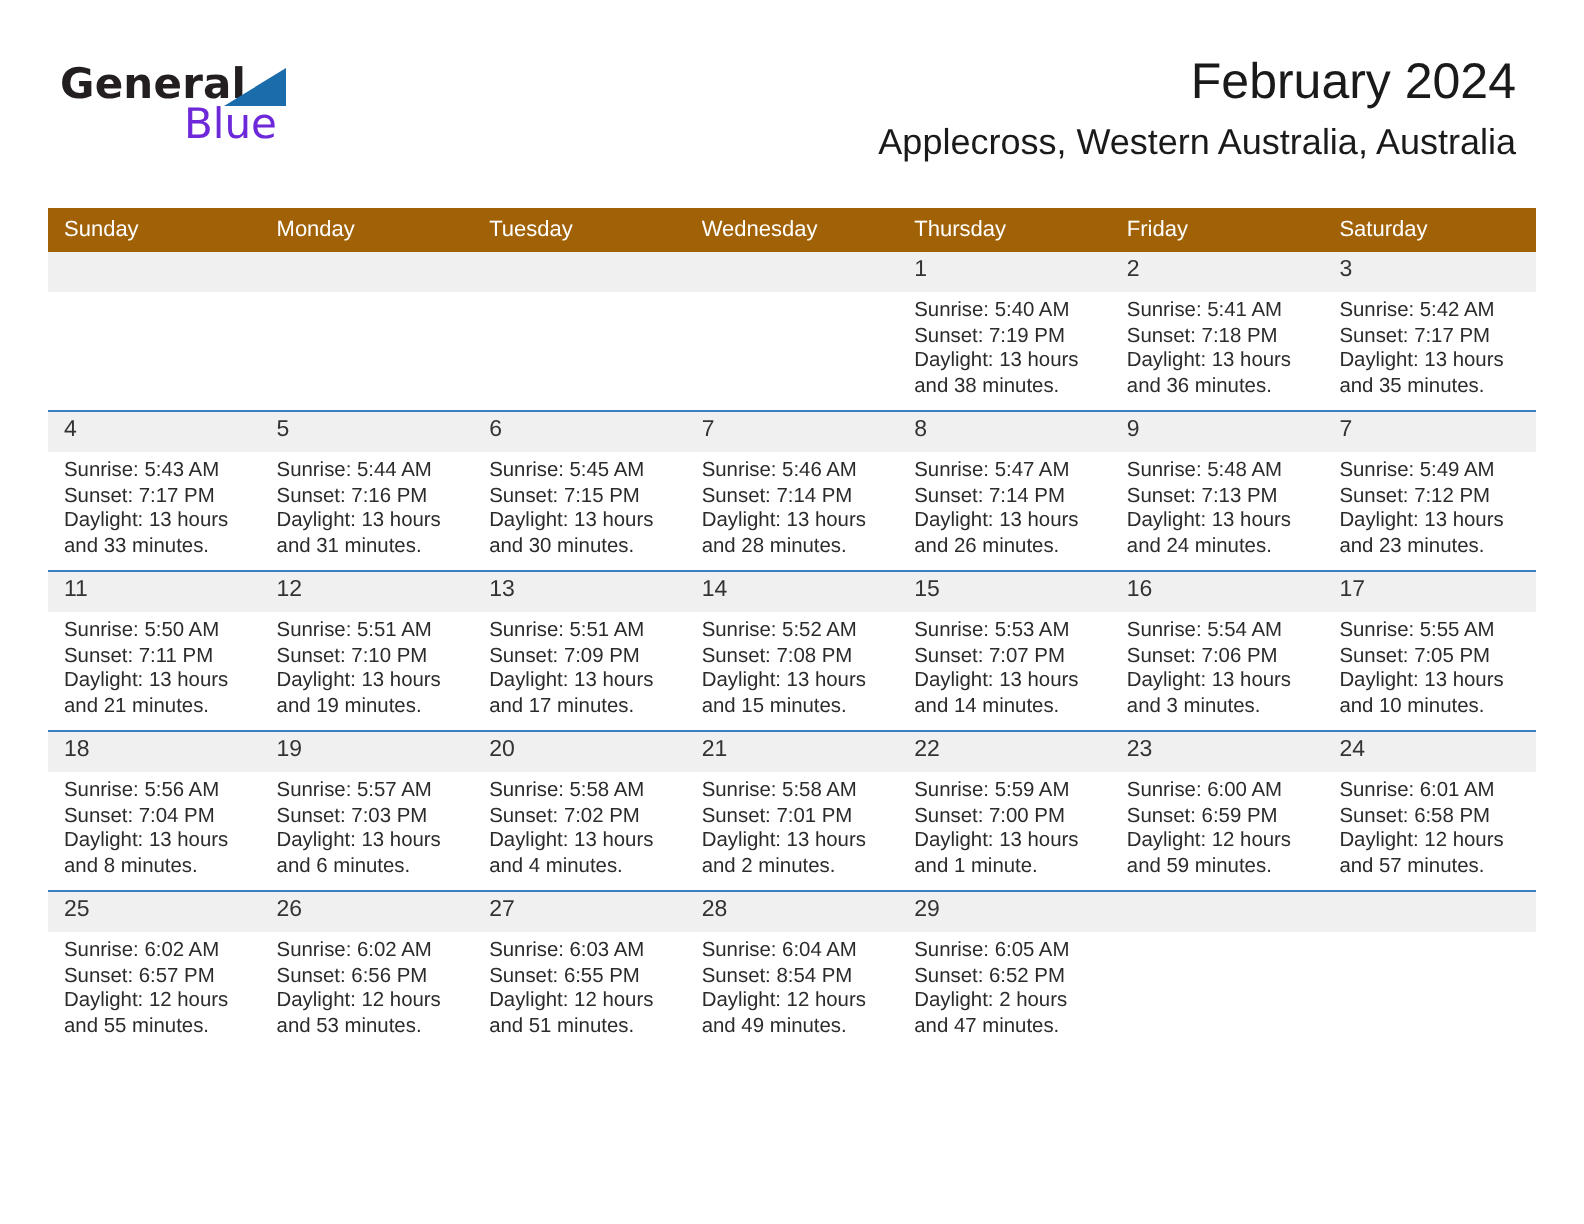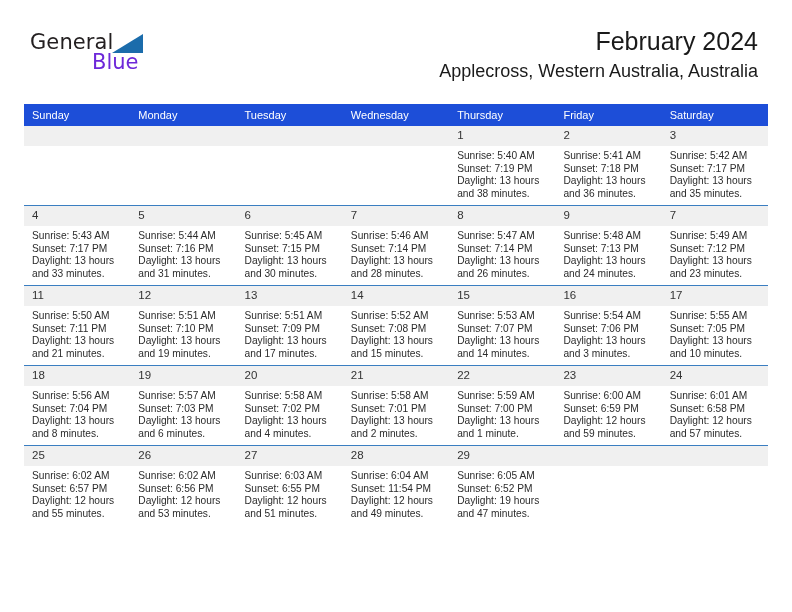--- a/index.html
+++ b/index.html
@@ -37,20 +37,21 @@
     height: 56px;
   }
   .brand-general {
     position: absolute;
     left: 0;
     top: 0;
     font-size: 21px;
     letter-spacing: 0.1px;
     color: #231f20;
     font-family: "DejaVu Sans", sans-serif;
+    font-weight: bold;
   }
   .brand-blue {
     position: absolute;
     left: 62px;
     top: 20px;
     font-size: 21px;
     color: #6d28d9;
     font-family: "DejaVu Sans", sans-serif;
   }
   .brand-triangle {
@@ -88,21 +89,21 @@
   
   .calendar {
     position: absolute;
     left: 24px;
     top: 104px;
     width: 744px;
     border-collapse: collapse;
     table-layout: fixed;
   }
   .calendar th {
-    background: #1d4ed8;
+    background: #a16207;
     color: #ffffff;
     font-size: 11px;
     font-weight: normal;
     text-align: left;
     padding: 5px 0 5px 8px;
     height: 11px;
     border: none;
   }
   .calendar td {
     vertical-align: top;
@@ -477,32 +478,32 @@
                 <div>Sunset: 6:55 PM</div>
                 <div class="wrap">Daylight: 12 hours and 51 minutes.</div>
               </div>
             </div>
           </td>
           <td>
             <div class="cell-inner">
               <div class="daynum">28</div>
               <div class="events">
                 <div>Sunrise: 6:04 AM</div>
-                <div>Sunset: 11:54 PM</div>
+                <div>Sunset: 8:54 PM</div>
                 <div class="wrap">Daylight: 12 hours and 49 minutes.</div>
               </div>
             </div>
           </td>
           <td>
             <div class="cell-inner">
               <div class="daynum">29</div>
               <div class="events">
                 <div>Sunrise: 6:05 AM</div>
                 <div>Sunset: 6:52 PM</div>
-                <div class="wrap">Daylight: 19 hours and 47 minutes.</div>
+                <div class="wrap">Daylight: 2 hours and 47 minutes.</div>
               </div>
             </div>
           </td>
           <td>
             <div class="cell-inner">
               <div class="daynum empty">&nbsp;</div>
               <div class="events"></div>
             </div>
           </td>
           <td>

